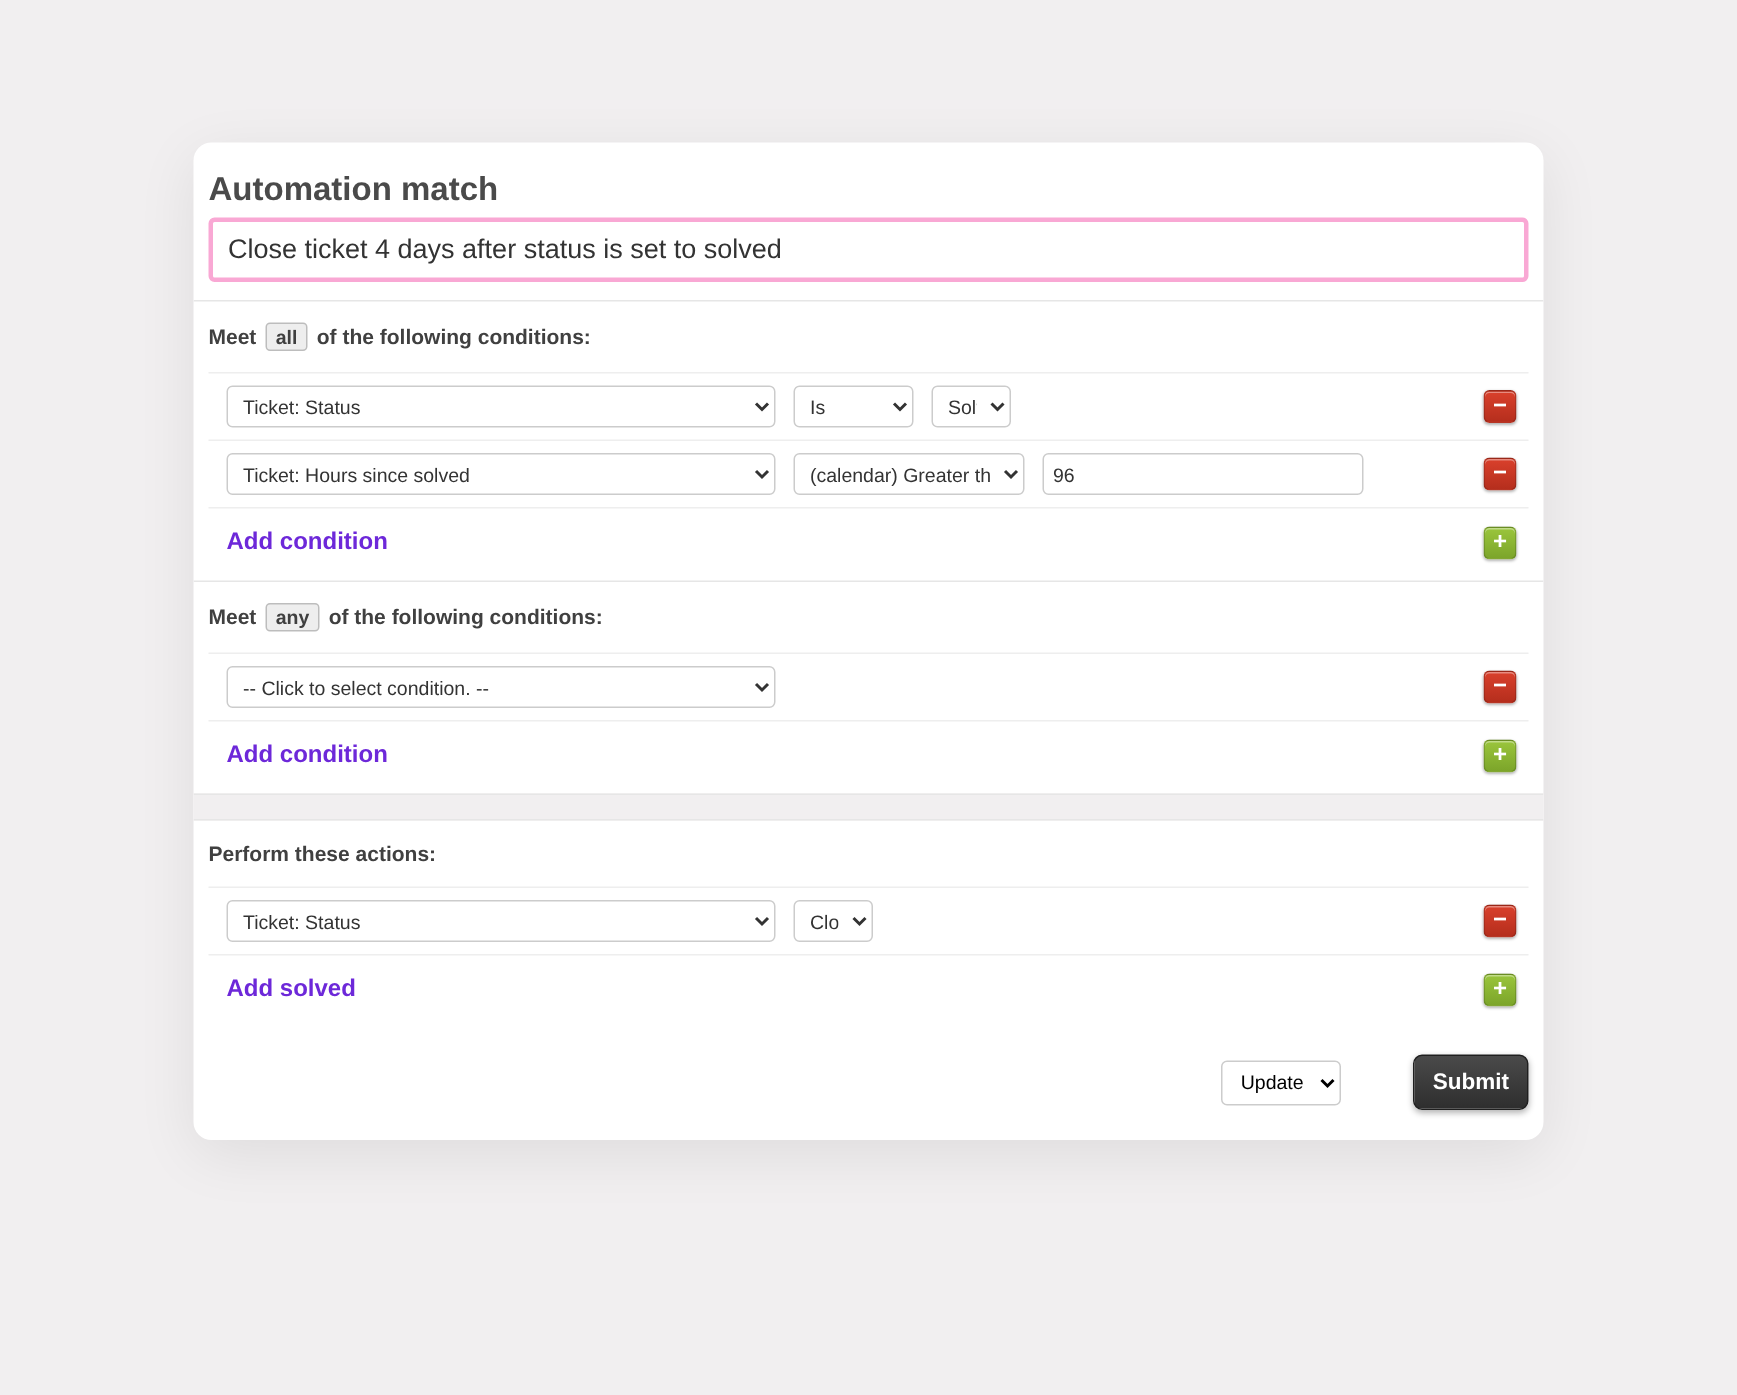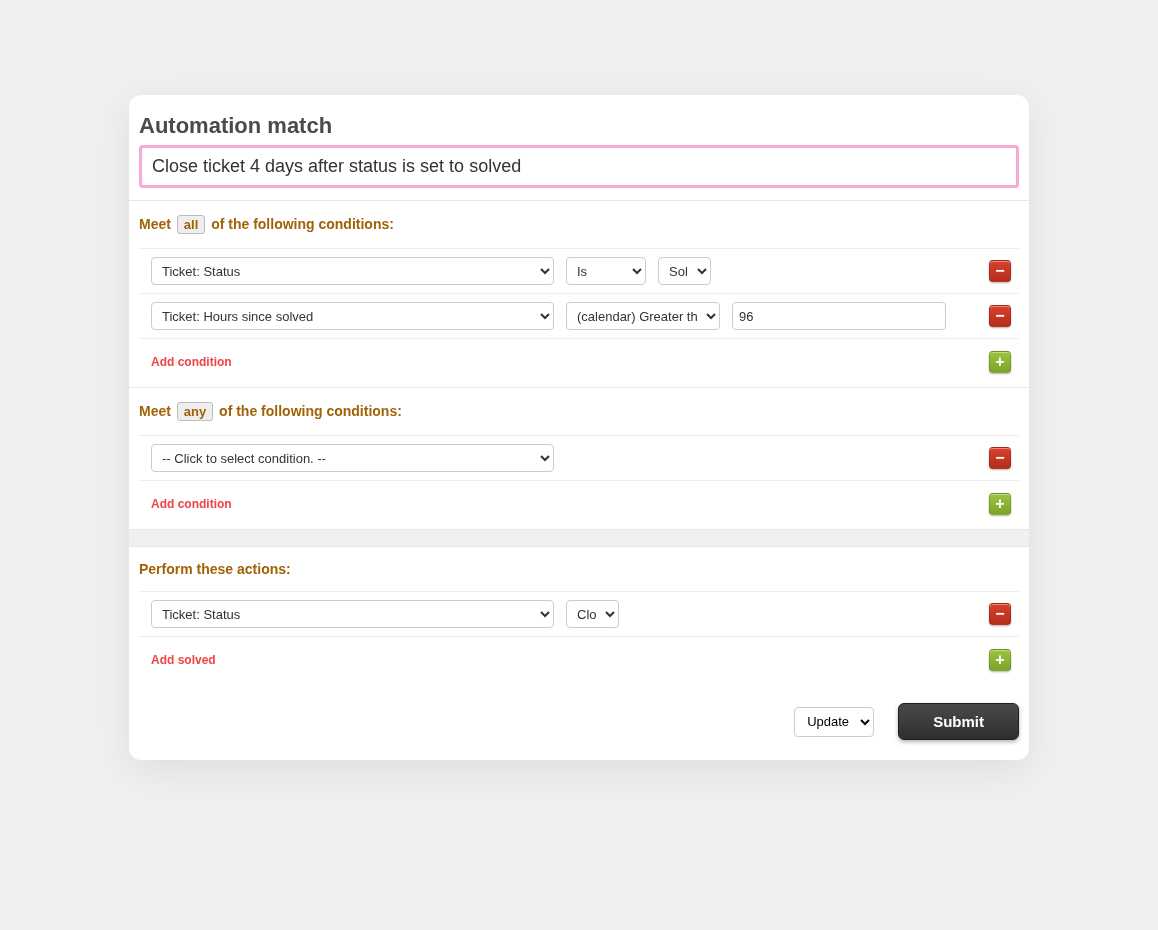--- a/index.html
+++ b/index.html
@@ -38,21 +38,21 @@
     border-radius: 4px;
     color: #333;
   }
   .block {
     border-top: 1px solid #e6e6e6;
     padding: 14px 10px 0 10px;
   }
   .meet-line {
     font-size: 14px;
     font-weight: 600;
-    color: #a16207;
+    color: #404040;
     margin-bottom: 14px;
   }
   .pill {
     display: inline-block;
     border: 1px solid #bdbdbd;
     background: #eee;
     border-radius: 3px;
     padding: 1px 6px;
     font-weight: 700;
     font-size: 13px;
@@ -69,21 +69,21 @@
     height: 28px;
     font-size: 13px;
     border: 1px solid #ccc;
     border-radius: 4px;
     padding: 2px 6px;
     background: #fff;
     color: #333;
     margin-left: 12px;
   }
   .cond-row > :first-child { margin-left: 12px; }
-  .sel-wide { width: 403px; }
+  .sel-wide { width: 366px; }
   .sel-mid { width: 80px; }
   .sel-mid2 { width: 154px; }
   .sel-small { width: 53px; }
   .txt-small { width: 214px; }
   .spacer { flex: 1; }
   .icon-btn {
     width: 22px;
     height: 22px;
     border-radius: 4px;
     display: inline-flex;
@@ -100,23 +100,23 @@
   }
   .minus { background: linear-gradient(#d9402c, #b52e1d); }
   .plus  { background: linear-gradient(#9ac53c, #7ca52a); }
   .add-row {
     display: flex;
     align-items: center;
     padding: 12px 0 14px 12px;
     border-top: 1px solid #eee;
   }
   .add-label {
-    font-size: 12px;
-    font-weight: 700;
-    color: #ef4444;
+    font-size: 16px;
+    font-weight: 700;
+    color: #6d28d9;
   }
   .preview-row {
     display: flex;
     justify-content: flex-end;
     padding: 4px 10px 16px 10px;
   }
   .preview-btn {
     font-size: 13px;
     padding: 5px 12px;
     border: 1px solid #bbb;
@@ -145,25 +145,26 @@
     border: 1px solid #ccc;
     border-radius: 4px;
     padding: 2px 8px;
     background: #fff;
   }
   .submit-btn {
     background: linear-gradient(#4a4a4a, #2e2e2e);
     color: #fff;
     border: 1px solid #1f1f1f;
     border-radius: 6px;
-    padding: 9px 34px;
+    padding: 9px 12px;
     font-size: 15px;
     font-weight: 600;
     cursor: pointer;
     box-shadow: 0 2px 4px rgba(0,0,0,0.3);
+    margin-left: 24px;
   }
 </style>
 </head>
 <body>
 
 <div class="panel">
 
   <div class="section-title">Automation match</div>
   <input class="title-input" type="text" value="Close ticket 4 days after status is set to solved" style="">
 

